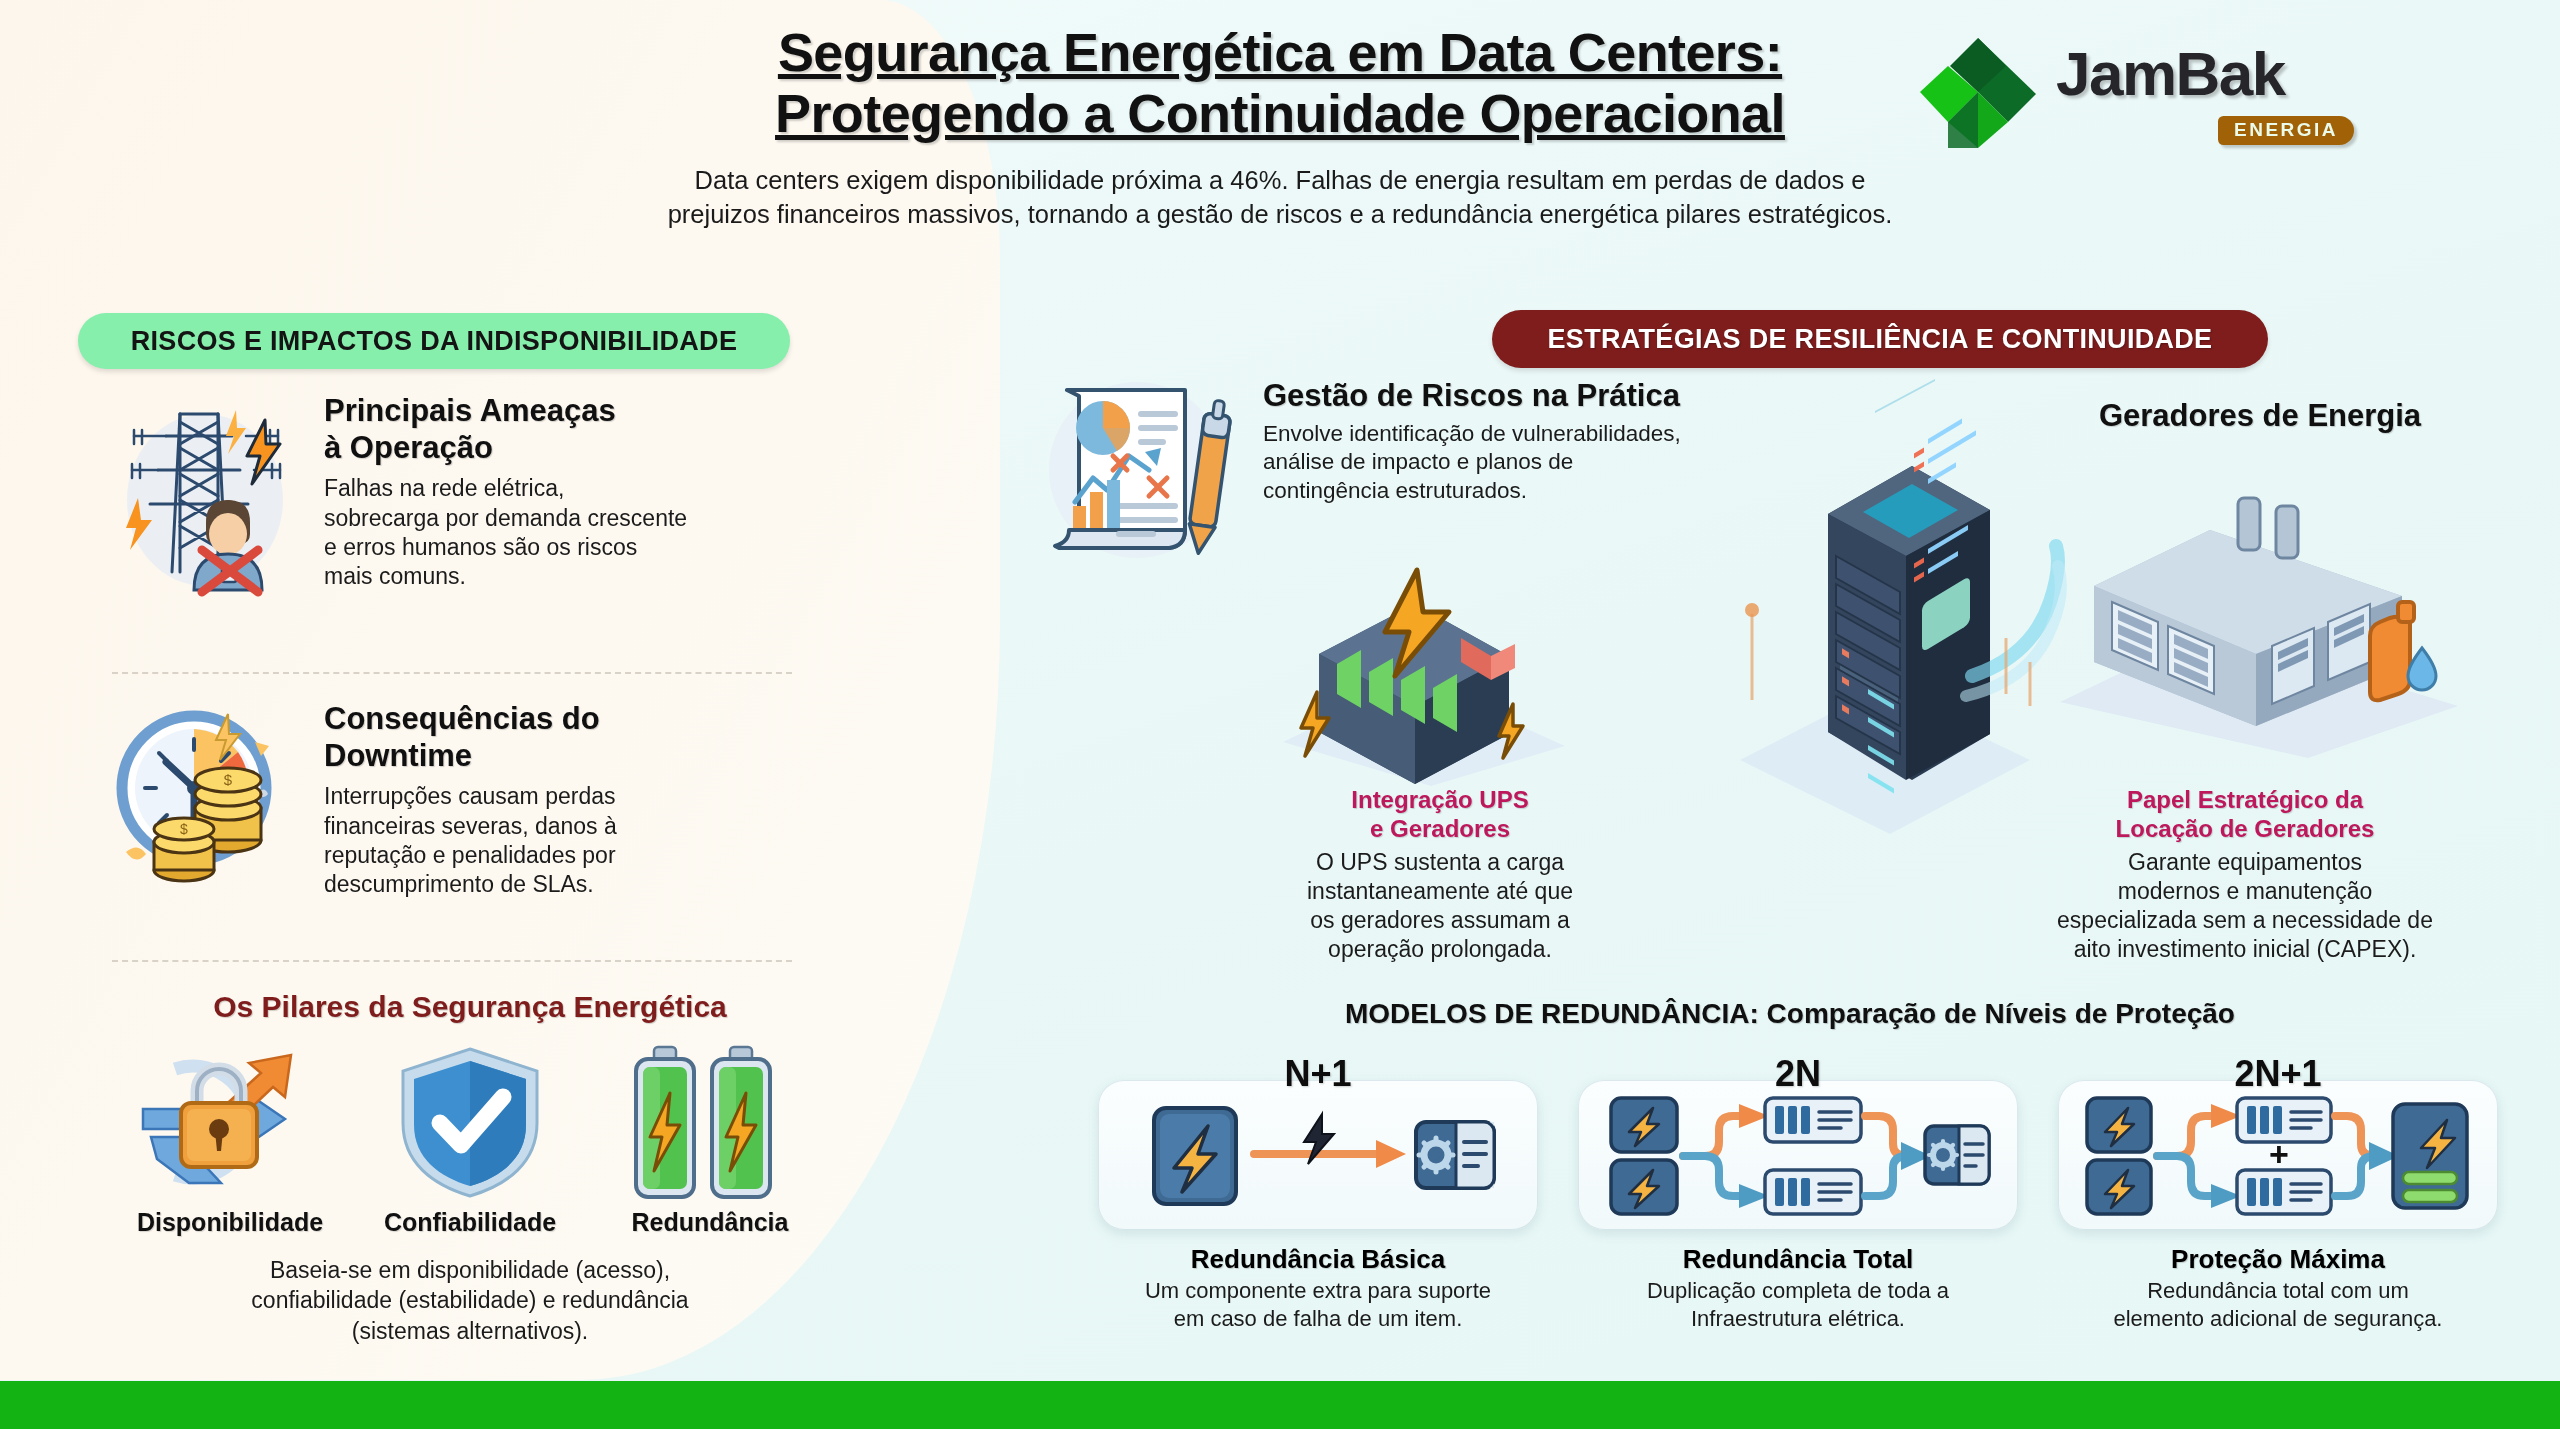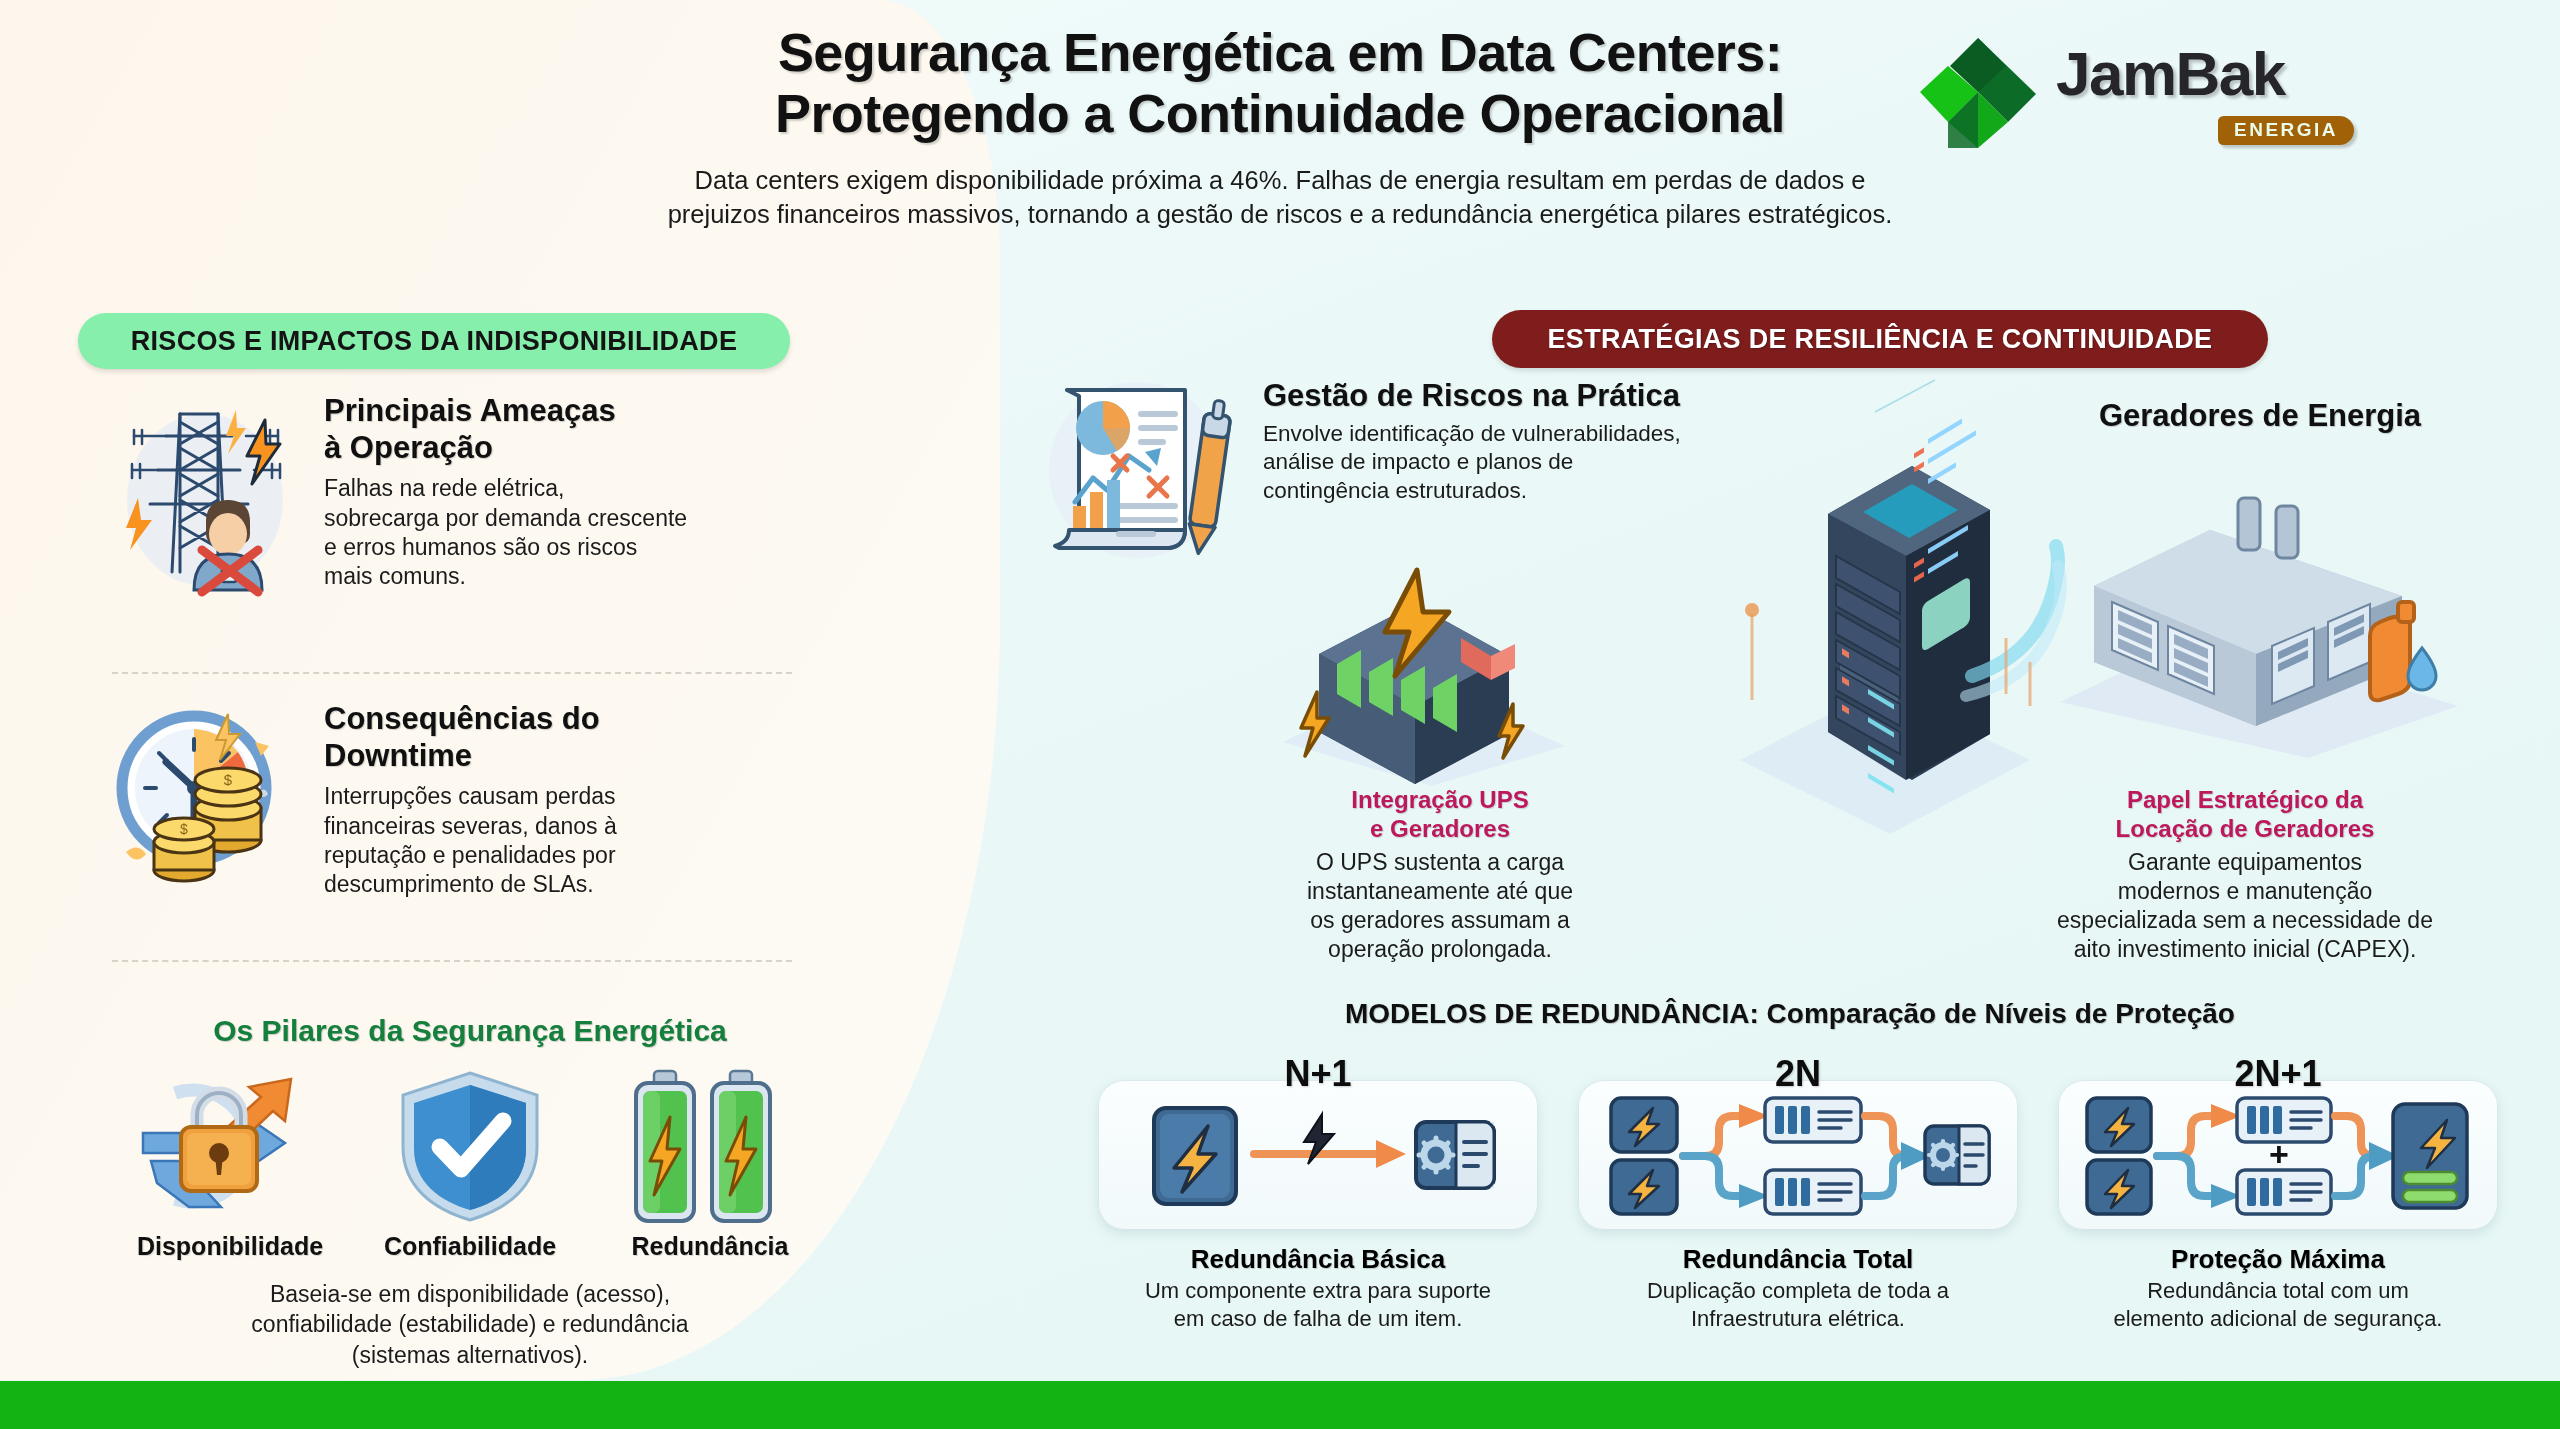--- a/index.html
+++ b/index.html
@@ -25,21 +25,21 @@
   #footer-bar {
     position: absolute; left: 0; bottom: 0; width: 2560px; height: 48px;
     background: #12b312;
   }
 
   
   #header { position: absolute; left: 0; top: 0; width: 2560px; height: 300px; }
   #title-block { position: absolute; left: 620px; top: 22px; width: 1320px; text-align: center; }
   .title-line {
     font-size: 54px; font-weight: 800; color: #111; line-height: 1.13;
-    letter-spacing: -0.6px; text-shadow: 2px 2px 2px rgba(0,0,0,.18);
+    letter-spacing: -0.6px; text-shadow: 2px 2px 2px rgba(0,0,0,.18); text-decoration: underline;
   }
   #subtitle {
     margin-top: 20px; font-size: 25.5px; color: #1a1a1a; line-height: 1.32;
     padding: 0 46px;
   }
 
   
   #logo { position: absolute; left: 1918px; top: 18px; width: 470px; height: 140px; }
   .logo-mark { position: absolute; left: 0; top: 18px; width: 130px; height: 112px; }
   .logo-word {
@@ -87,23 +87,22 @@
   #risk-row-2 { left: 110px; top: 700px; }
   .divider-dashed {
     position: absolute; height: 0; border-top: 2px dashed #d8d2c8;
   }
   #div-1 { left: 112px; top: 672px; width: 680px; }
   #div-2 { left: 112px; top: 960px; width: 680px; }
 
   
   #pillars { position: absolute; left: 70px; top: 990px; width: 800px; text-align: center; }
   #pillars-title {
-    font-size: 30px; font-weight: 800; color: #15803d;
+    font-size: 30px; font-weight: 800; color: #7f1d1d;
     text-shadow: 1px 1px 1px rgba(0,0,0,.18);
-    margin-top: 24px;
   }
   #pillars-row { display: flex; justify-content: center; gap: 22px; margin-top: 22px; }
   .pillar { width: 218px; text-align: center; }
   .pillar-art { height: 152px; display:flex; align-items:center; justify-content:center; }
   .pillar-label {
     margin-top: 10px; font-size: 25px; font-weight: 800; color: #101010;
     text-shadow: 1px 1px 1px rgba(0,0,0,.16);
   }
   #pillars-caption {
     margin-top: 18px; font-size: 23px; color: #1b1b1b; line-height: 1.32;

